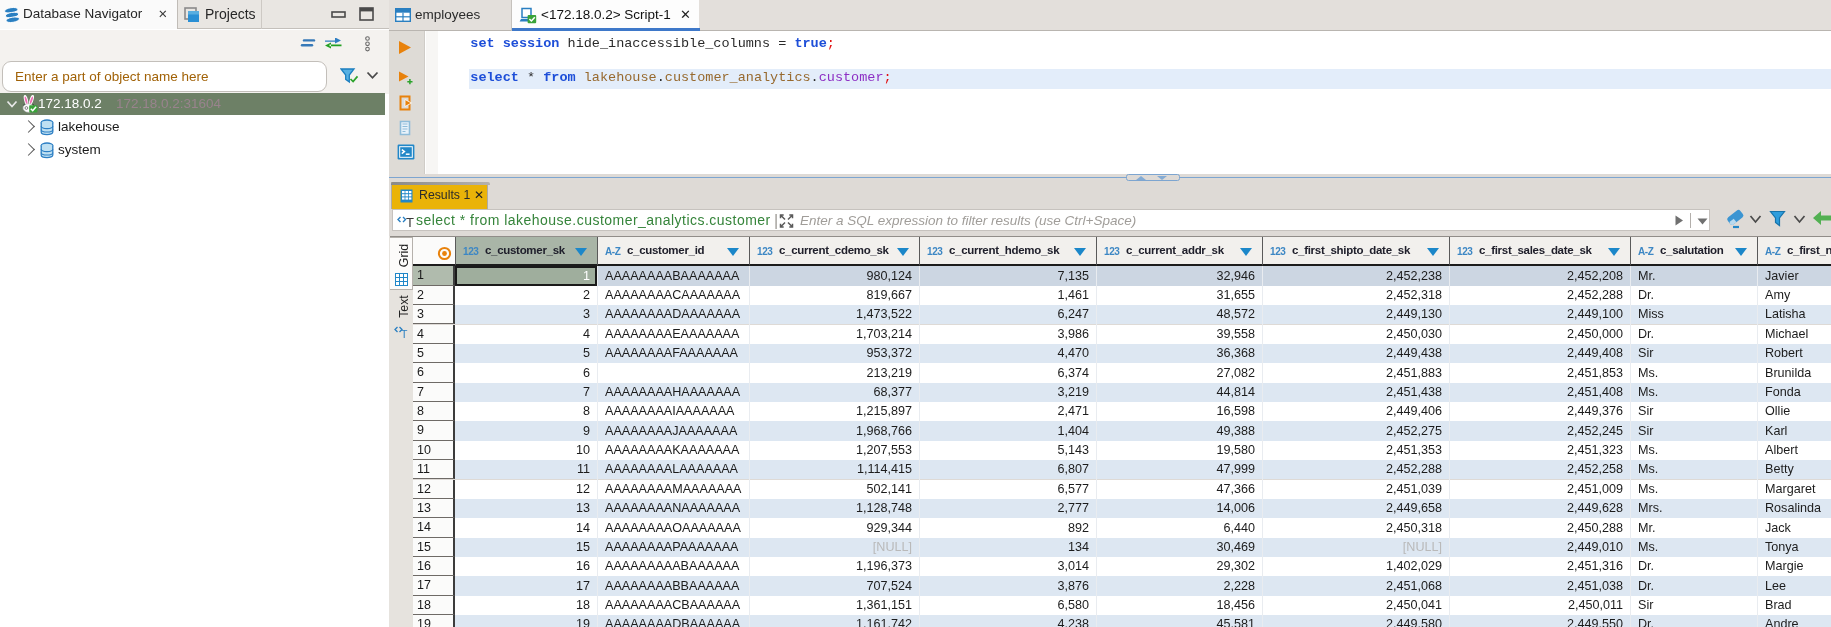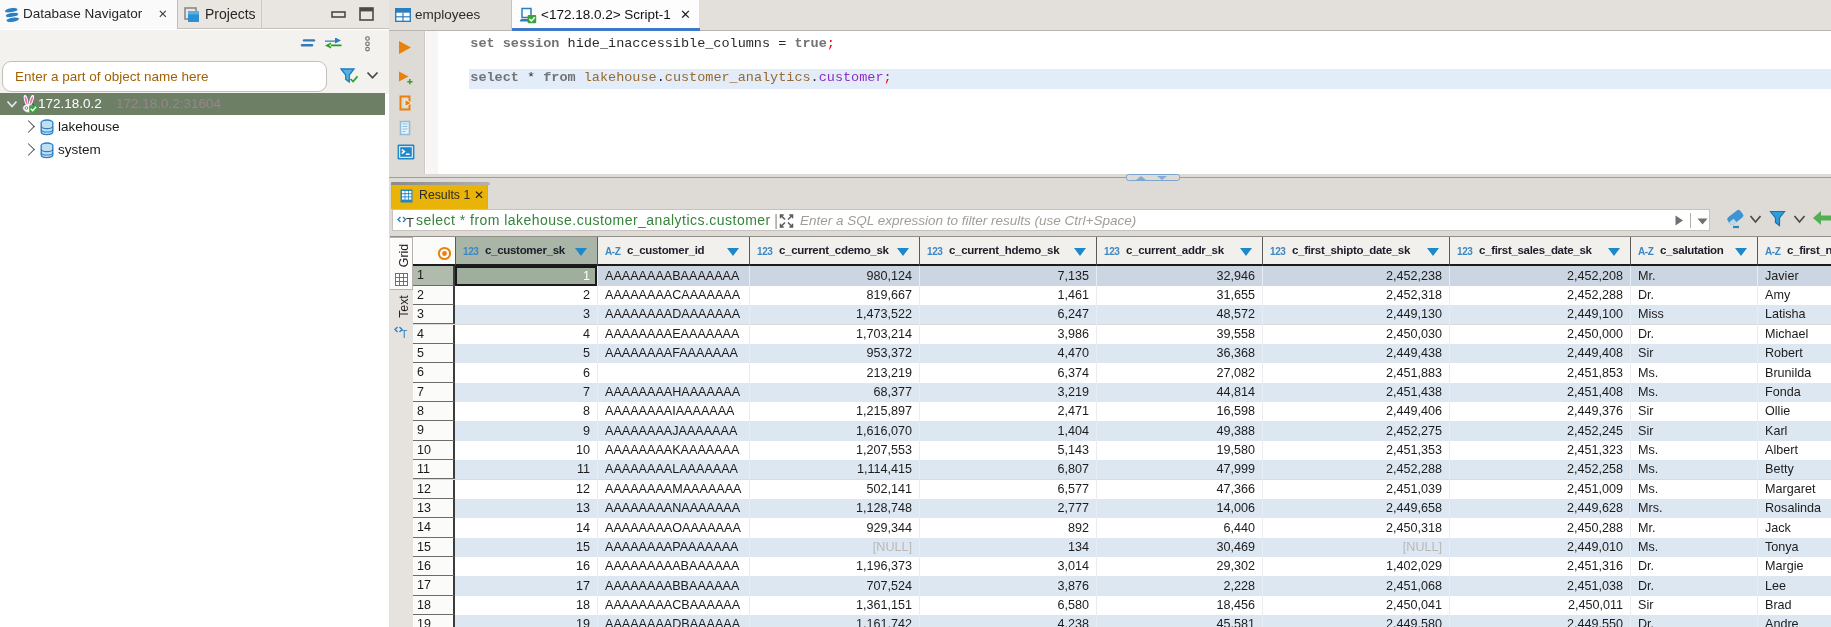--- a/index.html
+++ b/index.html
@@ -27,21 +27,21 @@
 #tab-emp { position:absolute; left:0; top:0; width:122px; height:30px; }
 #tab-emp .txt { position:absolute; left:26px; top:7px; font-size:13.5px; color:#2b2b2b; }
 #tab-scr { position:absolute; left:122px; top:0; width:188px; height:31px; background:#fdfdfd; border-left:1px solid #c6c2bd; }
 #tab-scr .txt { position:absolute; left:29px; top:7px; font-size:13.5px; color:#111; }
 #tab-scr .x { position:absolute; left:168px; top:7px; font-size:13px; color:#222; }
 #tab-scr .ul { position:absolute; left:0; bottom:0; width:188px; height:3px; background:#3e78c9; }
 #ed-strip { position:absolute; left:0; top:31px; width:36px; height:142.5px; background:#dedbd6; border-right:1px solid #cfccc7; }
 #ed-gutter { position:absolute; left:37px; top:31px; width:12px; height:142.5px; background:#f7f6f4; }
 #ed-code { position:absolute; left:49px; top:31px; width:1393px; height:142.5px; background:#fff; font-family:"Liberation Mono", monospace; font-size:13.5px; }
 .cl { position:absolute; left:8px; width:1385px; height:17px; white-space:pre; }
-.kw { font-weight:bold; color:#737373; }
+.kw { font-weight:bold; color:#1d4ed8; }
 .pl { color:#2b2b2b; }
 .tbl { color:#97692e; }
 .obj { color:#8d2fc4; }
 .sem { color:#e11010; }
 #hlband { position:absolute; left:31px; top:37.5px; width:1362px; height:20px; background:#e3edfa; }
 #ed-split { position:absolute; left:0; top:177.2px; width:1442px; height:1.6px; background:#7da5d0; }
 #ed-pill { position:absolute; z-index:10; left:737px; top:174.2px; width:54px; height:7px; background:#dedad6; border:1.3px solid #7da5d0; border-radius:2.5px; }
 
 #res { position:absolute; left:389px; top:178px; width:1442px; height:449px; background:#dedad6; }
 #res-tab { position:absolute; left:2px; top:3.5px; width:97px; height:27px; background:#eab308; border-left:1px solid #aeaaa5; border-right:1px solid #aeaaa5; }
@@ -438,21 +438,21 @@
 <div class="cell r" style="left:919px;width:177px;top:402.0px;height:19.37px;">2,471</div>
 <div class="cell r" style="left:1096px;width:166px;top:402.0px;height:19.37px;">16,598</div>
 <div class="cell r" style="left:1262px;width:187px;top:402.0px;height:19.37px;">2,449,406</div>
 <div class="cell r" style="left:1449px;width:181px;top:402.0px;height:19.37px;">2,449,376</div>
 <div class="cell" style="left:1630px;width:127px;top:402.0px;height:19.37px;">Sir</div>
 <div class="cell" style="left:1757px;width:75px;top:402.0px;height:19.37px;">Ollie</div>
 <div class="gr" style="top:421.4px;height:19.37px;background:#dde7f2;"></div>
 <div class="rn" style="top:421.4px;height:19.37px;background:#fbfbfa;">9</div>
 <div class="cell r" style="left:455px;width:142px;top:421.4px;height:19.37px;">9</div>
 <div class="cell" style="left:597px;width:152px;top:421.4px;height:19.37px;">AAAAAAAAJAAAAAAA</div>
-<div class="cell r" style="left:749px;width:170px;top:421.4px;height:19.37px;">1,616,070</div>
+<div class="cell r" style="left:749px;width:170px;top:421.4px;height:19.37px;">1,968,766</div>
 <div class="cell r" style="left:919px;width:177px;top:421.4px;height:19.37px;">1,404</div>
 <div class="cell r" style="left:1096px;width:166px;top:421.4px;height:19.37px;">49,388</div>
 <div class="cell r" style="left:1262px;width:187px;top:421.4px;height:19.37px;">2,452,275</div>
 <div class="cell r" style="left:1449px;width:181px;top:421.4px;height:19.37px;">2,452,245</div>
 <div class="cell" style="left:1630px;width:127px;top:421.4px;height:19.37px;">Sir</div>
 <div class="cell" style="left:1757px;width:75px;top:421.4px;height:19.37px;">Karl</div>
 <div class="gr" style="top:440.7px;height:19.37px;background:#ffffff;"></div>
 <div class="rn" style="top:440.7px;height:19.37px;background:#fbfbfa;">10</div>
 <div class="cell r" style="left:455px;width:142px;top:440.7px;height:19.37px;">10</div>
 <div class="cell" style="left:597px;width:152px;top:440.7px;height:19.37px;">AAAAAAAAKAAAAAAA</div>

